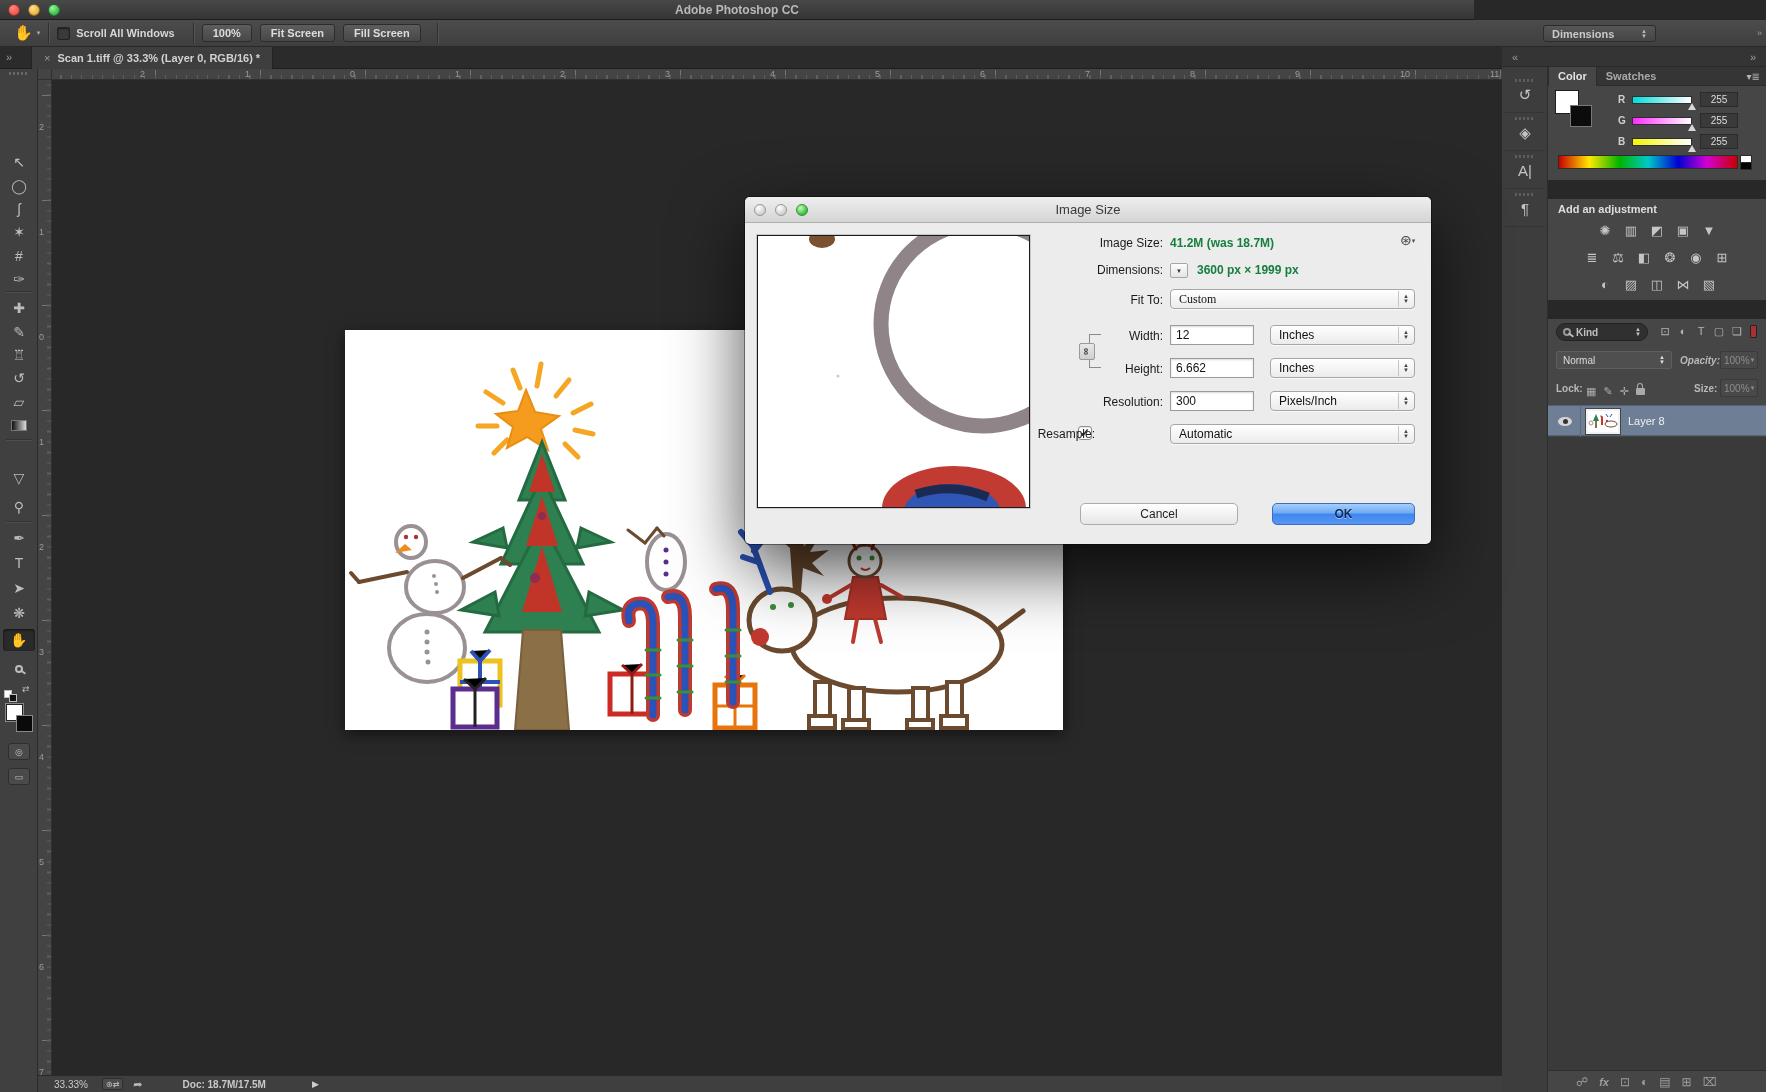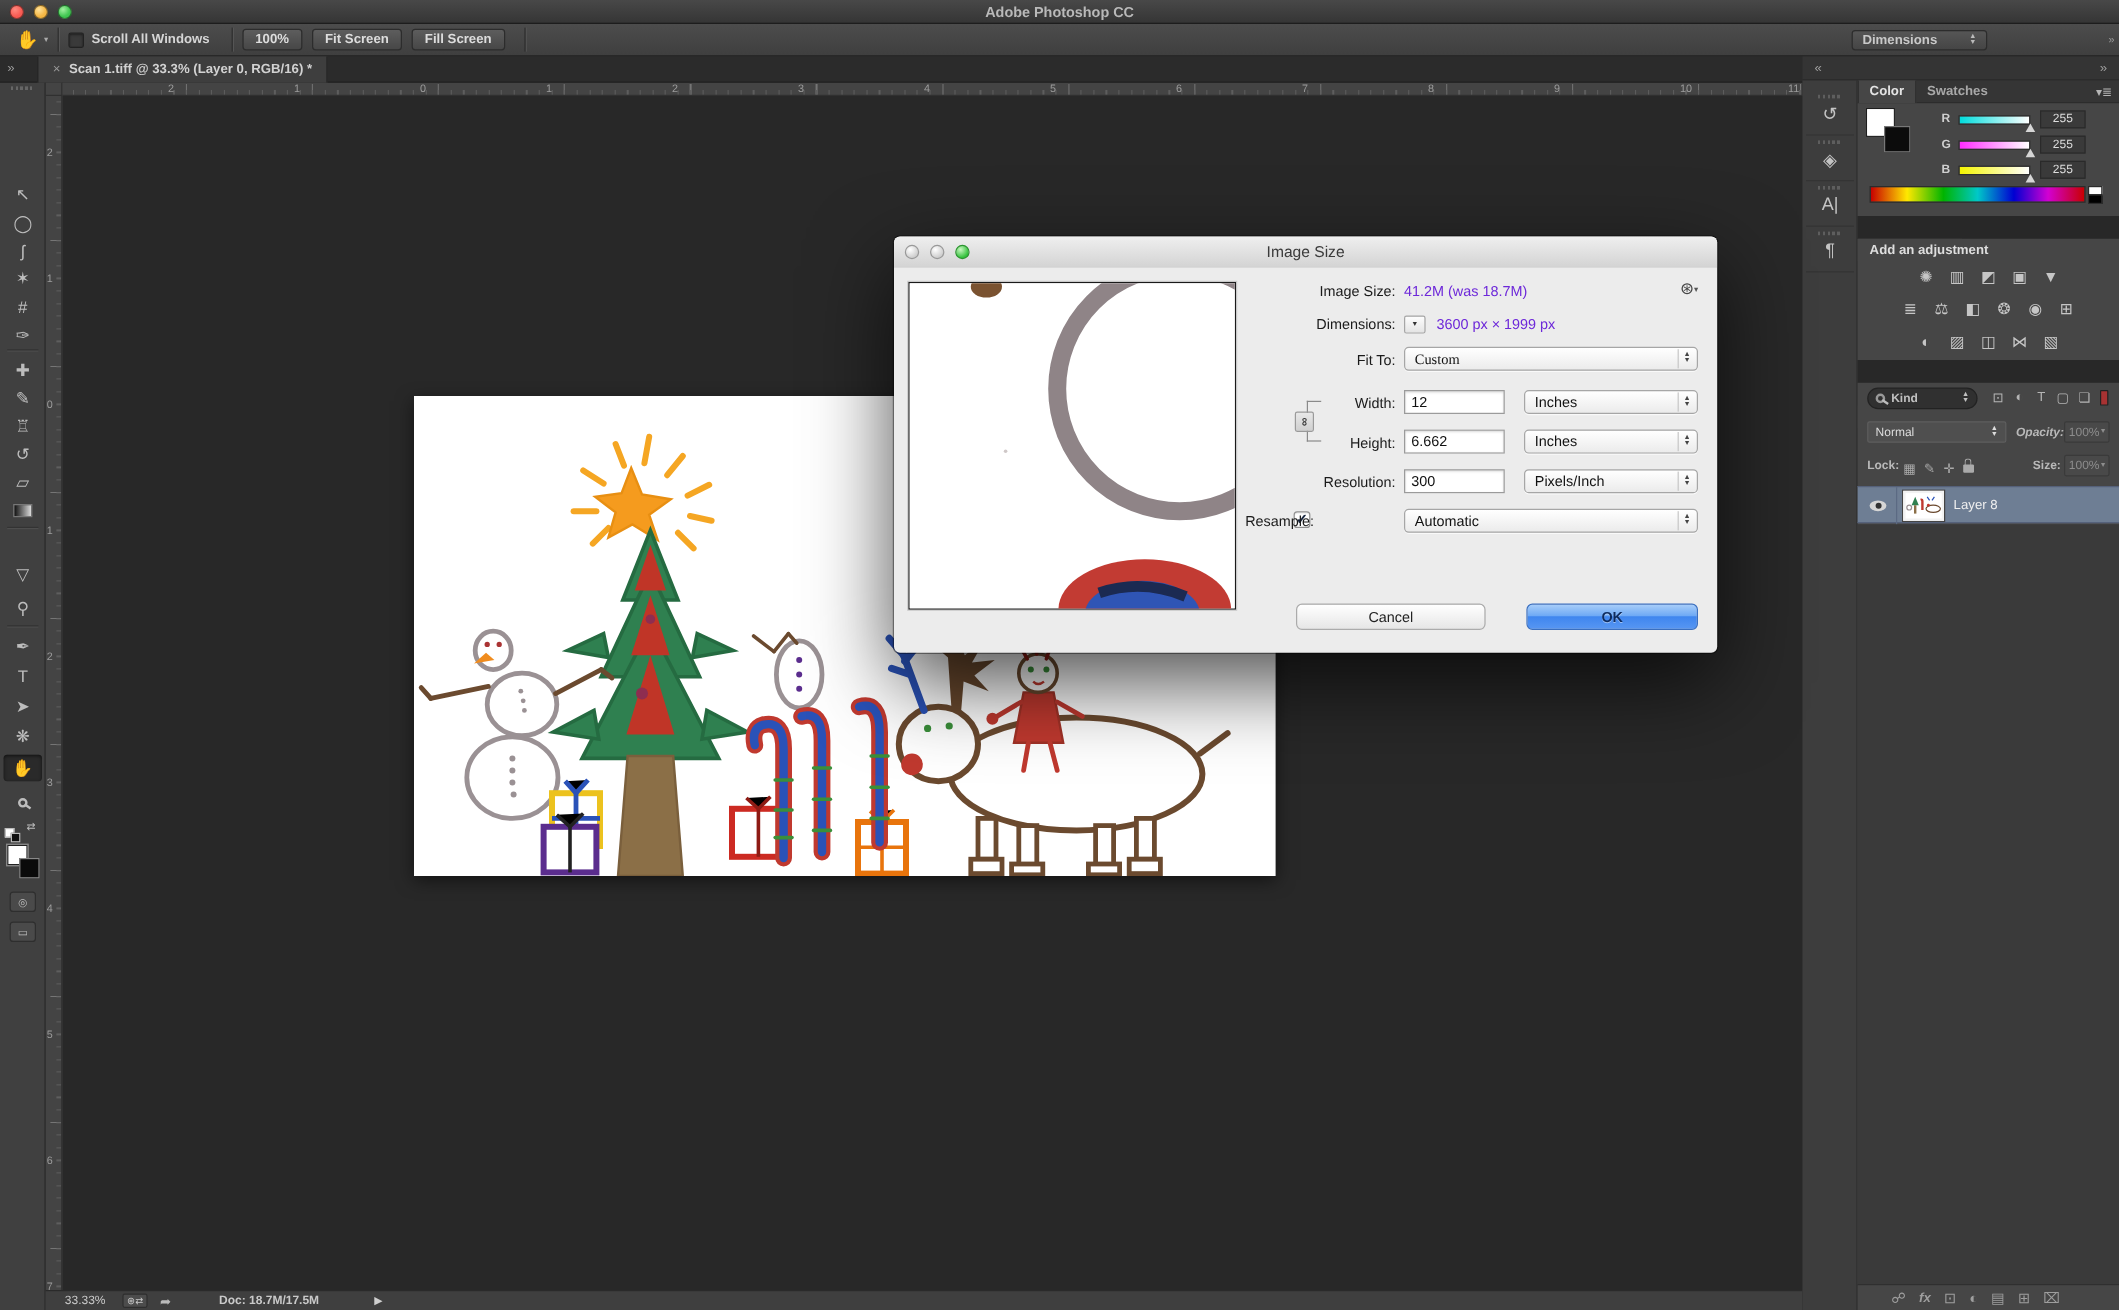--- a/index.html
+++ b/index.html
@@ -2,21 +2,21 @@
 <html><head>
 <meta charset="utf-8">
 <style>
   * { margin:0; padding:0; box-sizing:border-box; }
   html,body { width:1766px; height:1092px; }
   body { position:relative; overflow:hidden; background:#282828;
          font-family:"Liberation Sans", sans-serif; user-select:none; }
   .abs { position:absolute; }
 
   
-  #menubar { left:0; top:0; width:1766px; height:20px;
+  #menubar { left:0; top:0; width:1474px; height:20px;
     background:linear-gradient(#484848,#353535); border-bottom:1px solid #1d1d1d;
     display:flex; align-items:center; }
   .light { width:12px; height:12px; border-radius:50%; margin-left:8px; border:1px solid rgba(0,0,0,.45); }
   .light.red{ background:radial-gradient(circle at 35% 30%, #ff8a80, #f75a52 60%);} 
   .light.yellow{ background:radial-gradient(circle at 35% 30%, #ffe29a, #f5b643 60%);} 
   .light.green{ background:radial-gradient(circle at 35% 30%, #a2f0a0, #3fc650 60%);}
   #win-title { position:absolute; left:0; right:0; text-align:center; color:#b9b9b9;
     font-size:12px; font-weight:bold; }
 
   
@@ -152,21 +152,21 @@
   
   #dialog { left:745px; top:197px; width:686px; height:347px; background:#ececec; border-radius:5px;
     box-shadow:0 25px 70px rgba(0,0,0,.7), 0 0 0 1px rgba(0,0,0,.4); font-size:12px; color:#1a1a1a; z-index:50; }
   #dlg-titlebar { position:absolute; left:0; top:0; width:100%; height:26px; border-radius:5px 5px 0 0;
     background:linear-gradient(#efefef,#d4d4d4); border-bottom:1px solid #aeaeae; display:flex; align-items:center; }
   #dlg-title { position:absolute; left:0; right:0; text-align:center; color:#3a3a3a; font-size:13px; }
   .dlg-light { width:12px; height:12px; border-radius:50%; margin-left:9px; border:1px solid #999; background:radial-gradient(circle at 35% 30%,#fff,#cfcfcf 70%); }
   .dlg-light.green { background:radial-gradient(circle at 35% 30%,#c8f7c0,#35c23d 70%); border-color:#2d9431; }
   #dlg-preview { position:absolute; left:12px; top:38px; width:273px; height:273px; background:#fff; border:1px solid #1a1a1a; box-shadow:0 0 0 1px #c9c9c9; }
   .dlabel { position:absolute; right:268px; color:#1a1a1a; white-space:nowrap; }
-  .dvalue { position:absolute; color:#6d28d9; white-space:nowrap; }
+  .dvalue { position:absolute; color:#15803d; white-space:nowrap;font-weight:bold; }
   .minput { position:absolute; width:84px; height:20px; border:1px solid #9b9b9b; background:#fff; font-size:12px;
     font-family:"Liberation Sans",sans-serif; color:#111; padding:0 5px; box-shadow:inset 0 1px 2px rgba(0,0,0,.15); }
   .mdd { position:absolute; height:20px; background:linear-gradient(#fff,#ebebeb); border:1px solid #a6a6a6; border-radius:4px;
     display:flex; align-items:center; padding-left:8px; color:#111; box-shadow:0 1px 0 rgba(255,255,255,.7); }
   .mdd .arrows { position:absolute; right:1px; top:1px; bottom:1px; width:15px; border-left:1px solid #c6c6c6;
     display:flex; flex-direction:column; align-items:center; justify-content:center; font-size:6px; line-height:5px; color:#444; }
   #dims-dd { position:absolute; left:425px; top:66px; width:18px; height:15px; border:1px solid #a6a6a6; border-radius:2px;
     background:linear-gradient(#fdfdfd,#e4e4e4); font-size:6px; color:#333; display:flex; align-items:center; justify-content:center; }
   #link-bracket { position:absolute; left:344px; top:137px; width:12px; height:34px;
     border-left:1px solid #8a8a8a; border-top:1px solid #8a8a8a; border-bottom:1px solid #8a8a8a; }

